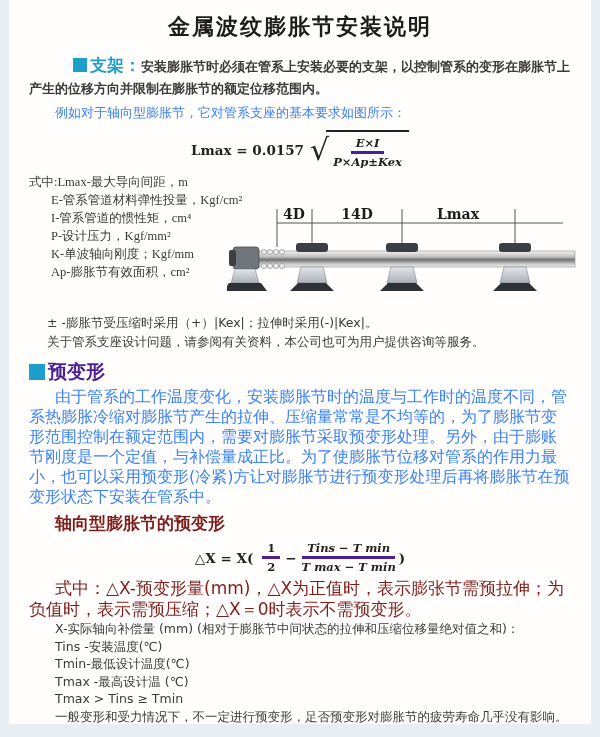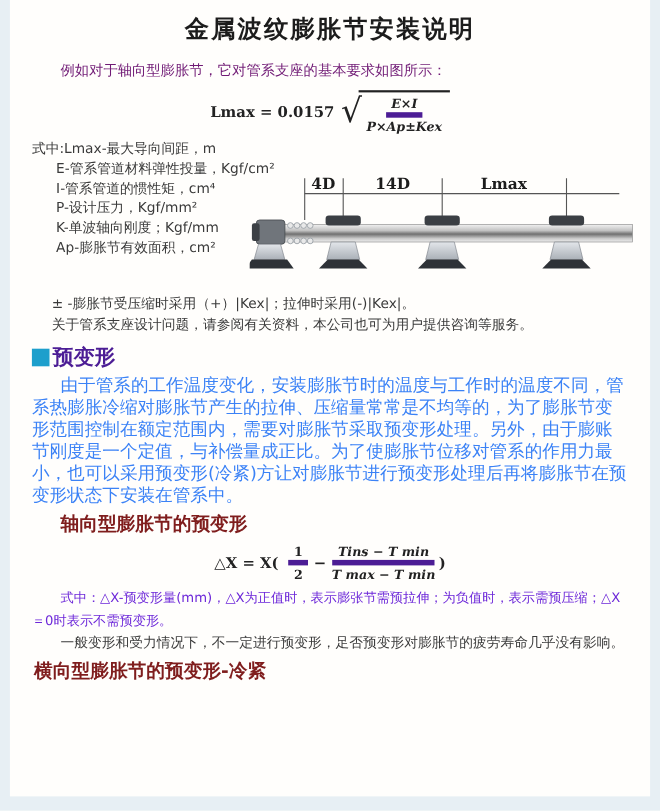--- a/index.html
+++ b/index.html
@@ -20,69 +20,70 @@
   }
   .sq{display:inline-block;width:14px;height:14px;background:#1d9fcc;
       margin-right:3px;vertical-align:-1px;}
   .sq-lg{width:16px;height:16px;vertical-align:-2px;}
   .support-intro{
     font-size:13px;line-height:22px;color:#3a3a3a;font-weight:bold;
     text-indent:44px;margin:0;
   }
   .support-label{color:#1d9fcc;font-size:17px;font-weight:bold;}
   .example-line{
-    font-size:13px;color:#701a75;line-height:22px;margin:2px 0 0 0;
+    font-size:13px;color:#3b82f6;line-height:22px;margin:2px 0 0 0;
     text-indent:26px;
   }
   
   .formula{
     display:flex;justify-content:center;align-items:center;
     font-family:"DejaVu Serif","Liberation Serif",serif;
     color:#222;font-weight:bold;font-size:13.5px;margin:6px 0 4px 0;
   }
   .formula .lhs{margin-right:6px;}
   .sqrt-sign{font-size:30px;font-weight:400;line-height:26px;margin-right:-3px;}
   .radicand{border-top:2px solid #222;padding:2px 4px 0 4px;}
   .frac{display:inline-flex;flex-direction:column;align-items:center;
         font-size:11.5px;line-height:14px;margin:0 3px;}
-  .frac .num{border-bottom:5px solid #4c1d95;padding:0 5px 1px 5px;}
+  .frac .num{border-bottom:3px solid #4c1d95;padding:0 5px 1px 5px;}
   .frac .den{padding-top:1px;}
   .it{font-style:italic;}
   .formula .op{margin:0 2px;}
   
   .defs-wrap{position:relative;margin-top:4px;min-height:140px;}
-  .defs-list{width:300px;font-size:12.5px;line-height:18px;color:#3a3a3a;}
+  .defs-list{width:300px;font-size:12.5px;line-height:18px;color:#3a3a3a;font-family:Liberation Serif, serif;}
   .defs-list .def-line{padding-left:22px;}
   .defs-list .def-line:first-child{padding-left:0;}
   .pipe-diagram{position:absolute;right:-8px;top:30px;}
   .pm-line,.consult-line{font-size:12.5px;line-height:19px;color:#3a3a3a;margin:0;padding-left:18px;}
   .consult-line{padding-left:0;text-indent:18px;}
   
   .section-heading{
     font-size:19px;font-weight:bold;color:#4c1d95;margin:8px 0 2px 0;
   }
   .body-para{
     font-size:16px;color:#3b82f6;line-height:20px;text-indent:26px;margin:2px 0 0 0;
   }
   .sub-heading{
     font-size:17px;font-weight:bold;color:#7f1d1d;margin:5px 0 2px 26px;
   }
   .sub-heading.lateral{margin-left:2px;}
-  .explain-para{font-size:12px;color:#6d28d9;line-height:21px;text-indent:26px;margin:2px 0 0 0;}
+  .explain-para{font-size:17px;color:#7f1d1d;line-height:21px;text-indent:26px;margin:2px 0 0 0;}
   .axial-lines{font-size:12.5px;color:#3a3a3a;line-height:17.5px;}
   .axial-lines .ax-line{padding-left:26px;}
   .note-line{font-size:12.5px;color:#3a3a3a;line-height:18px;text-indent:26px;margin:0;}
 </style>
 </head>
 <body>
 
 <div class="page">
 
   <h1 class="doc-title">金属波纹膨胀节安装说明</h1>
 
+  <p class="support-intro"><span class="sq"></span><span class="support-label">支架：</span><span>安装膨胀节时必须在管系上安装必要的支架，以控制管系的变形在膨胀节上产生的位移方向并限制在膨胀节的额定位移范围内。</span></p>
 
   <p class="example-line">例如对于轴向型膨胀节，它对管系支座的基本要求如图所示：</p>
 
   <div class="formula">
     <span class="lhs">Lmax = 0.0157</span>
     <span class="sqrt-sign">√</span>
     <span class="radicand">
       <span class="frac it">
         <span class="num">E×I</span>
         <span class="den">P×Ap±Kex</span>
@@ -184,18 +185,25 @@
     <span class="op">−</span>
     <span class="frac it">
       <span class="num">Tins − T min</span>
       <span class="den">T max − T min</span>
     </span>
     <span>)</span>
   </div>
 
   <p class="explain-para">式中：△X-预变形量(mm)，△X为正值时，表示膨张节需预拉伸；为负值时，表示需预压缩；△X＝0时表示不需预变形。</p>
 
+  <div class="axial-lines">
+    <div class="ax-line">X-实际轴向补偿量 (mm) (相对于膨胀节中间状态的拉伸和压缩位移量绝对值之和)：</div>
+    <div class="ax-line">Tins -安装温度(℃)</div>
+    <div class="ax-line">Tmin-最低设计温度(℃)</div>
+    <div class="ax-line">Tmax -最高设计温 (℃)</div>
+    <div class="ax-line">Tmax &gt; Tins ≥ Tmin</div>
+  </div>
 
   <p class="note-line">一般变形和受力情况下，不一定进行预变形，足否预变形对膨胀节的疲劳寿命几乎没有影响。</p>
 
   <h3 class="sub-heading lateral">横向型膨胀节的预变形-冷紧</h3>
 
 </div>
 
 </body></html>

